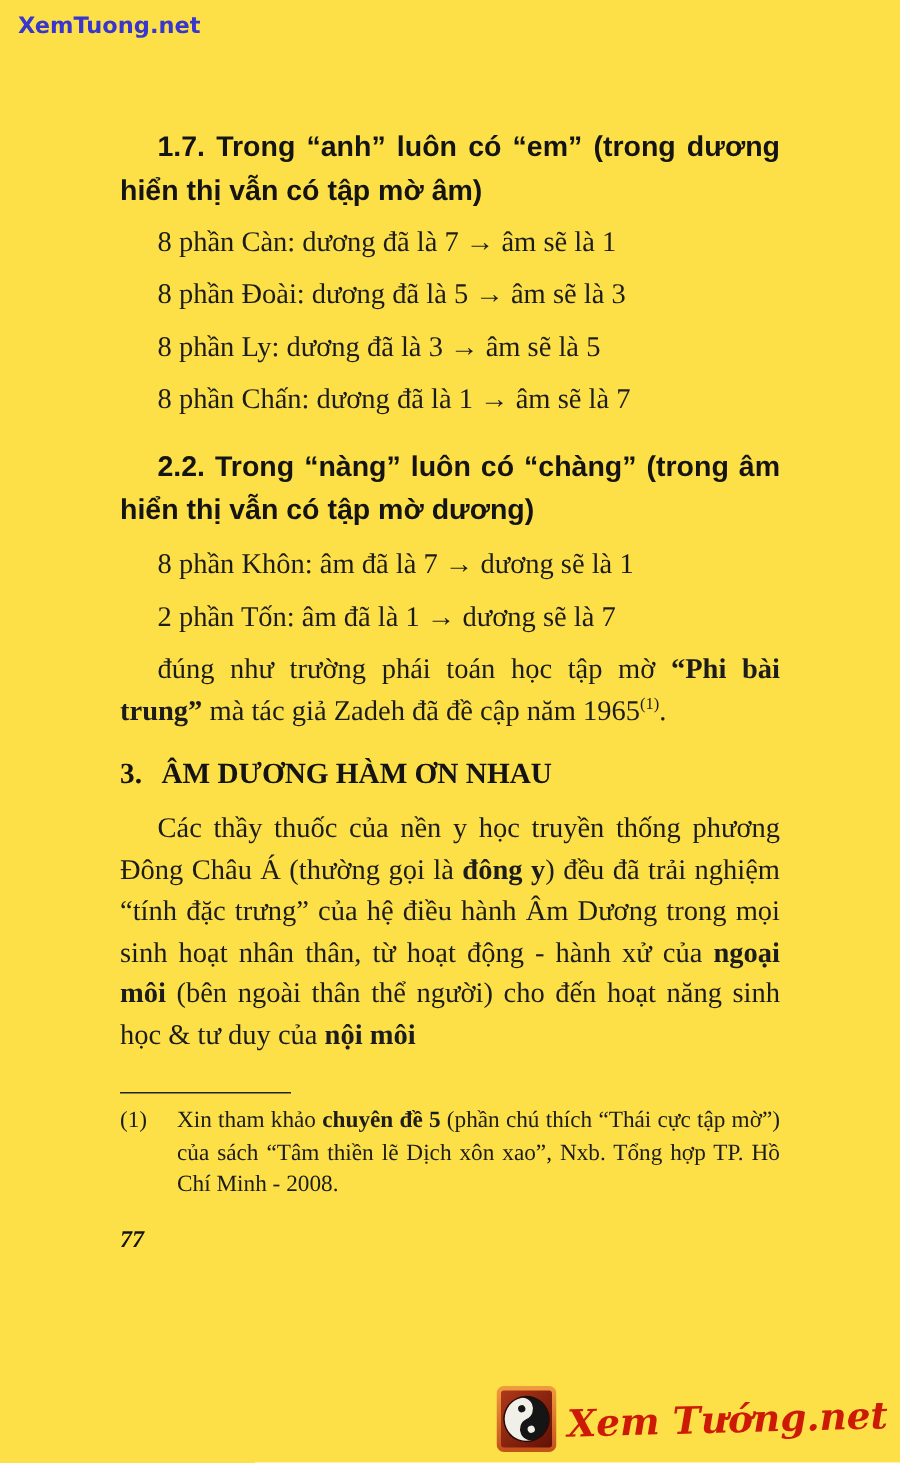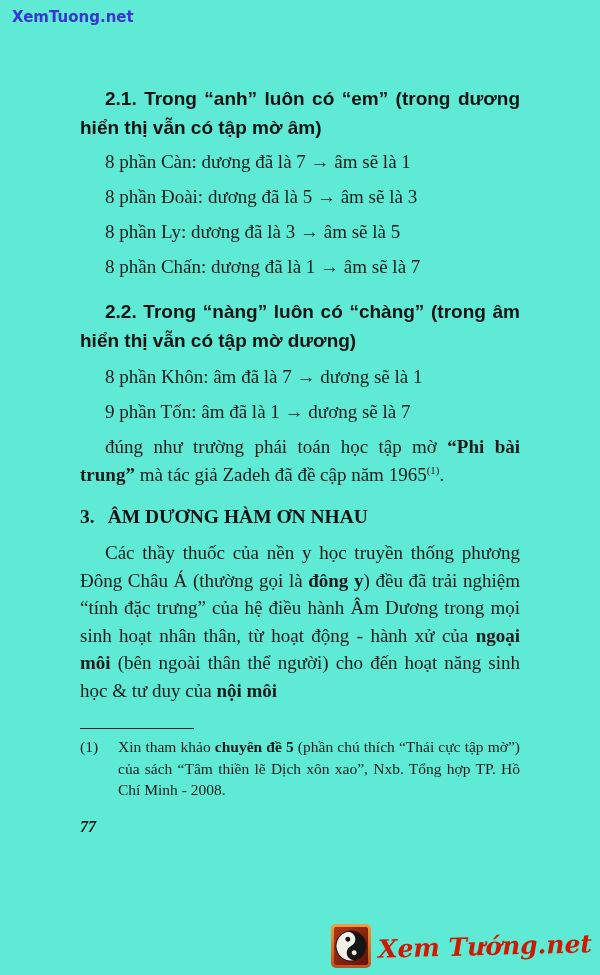--- a/index.html
+++ b/index.html
@@ -1,20 +1,20 @@
 <!DOCTYPE html>
 <html><head>
 <meta charset="utf-8">
 <style>
   html, body { margin:0; padding:0; background:#ffffff; }
   .page {
     position: relative;
     width: 600px;
     height: 975px;
-    background: #5eead4;
+    background: #fde047;
     font-family: "Liberation Serif", serif;
     color: #1c1c1c;
     overflow: hidden;
   }
   .watermark {
     position: absolute;
     left: 12px;
     top: 8px;
     font-family: "DejaVu Sans", sans-serif;
     font-weight: 700;
@@ -111,34 +111,34 @@
 </style>
 </head>
 <body>
 
 <div class="page">
 
   <a class="watermark">XemTuong.net</a>
 
   <div class="content">
 
-    <h2 class="sec">2.1. Trong “anh” luôn có “em” (trong dương hiển thị vẫn có tập mờ âm)</h2>
+    <h2 class="sec">1.7. Trong “anh” luôn có “em” (trong dương hiển thị vẫn có tập mờ âm)</h2>
 
     <div class="list">
       <div class="item">8 phần Càn: dương đã là 7 → âm sẽ là 1</div>
       <div class="item">8 phần Đoài: dương đã là 5 → âm sẽ là 3</div>
       <div class="item">8 phần Ly: dương đã là 3 → âm sẽ là 5</div>
       <div class="item">8 phần Chấn: dương đã là 1 → âm sẽ là 7</div>
     </div>
 
     <h2 class="sec gap-top">2.2. Trong “nàng” luôn có “chàng” (trong âm hiển thị vẫn có tập mờ dương)</h2>
 
     <div class="list">
       <div class="item">8 phần Khôn: âm đã là 7 → dương sẽ là 1</div>
-      <div class="item">9 phần Tốn: âm đã là 1 → dương sẽ là 7</div>
+      <div class="item">2 phần Tốn: âm đã là 1 → dương sẽ là 7</div>
     </div>
 
     <p class="par closing"><span>đúng như trường phái toán học tập mờ </span><b>“Phi bài trung”</b><span> mà tác giả Zadeh đã đề cập năm 1965</span><sup>(1)</sup><span>.</span></p>
 
     <h1 class="sec3">
       <span class="num">3.</span><span>ÂM DƯƠNG HÀM ƠN NHAU</span>
     </h1>
 
     <p class="par body-par"><span>Các thầy thuốc của nền y học truyền thống phương Đông Châu Á (thường gọi là </span><b>đông y</b><span>) đều đã trải nghiệm “tính đặc trưng” của hệ điều hành Âm Dương trong mọi sinh hoạt nhân thân, từ hoạt động - hành xử của </span><b>ngoại môi</b><span> (bên ngoài thân thể người) cho đến hoạt năng sinh học &amp; tư duy của </span><b>nội môi</b></p>
 

